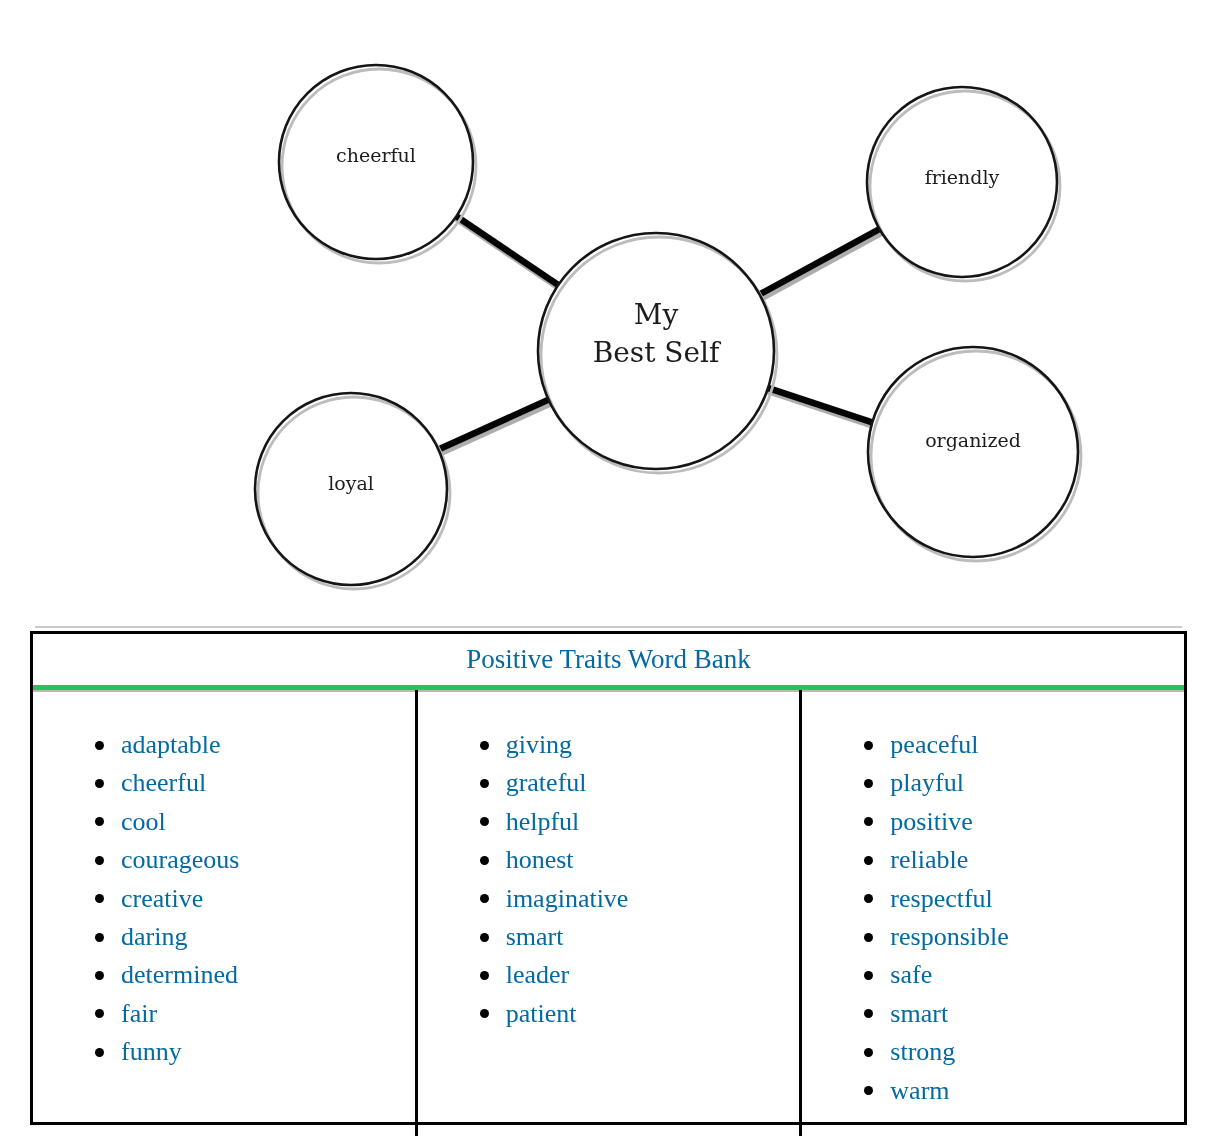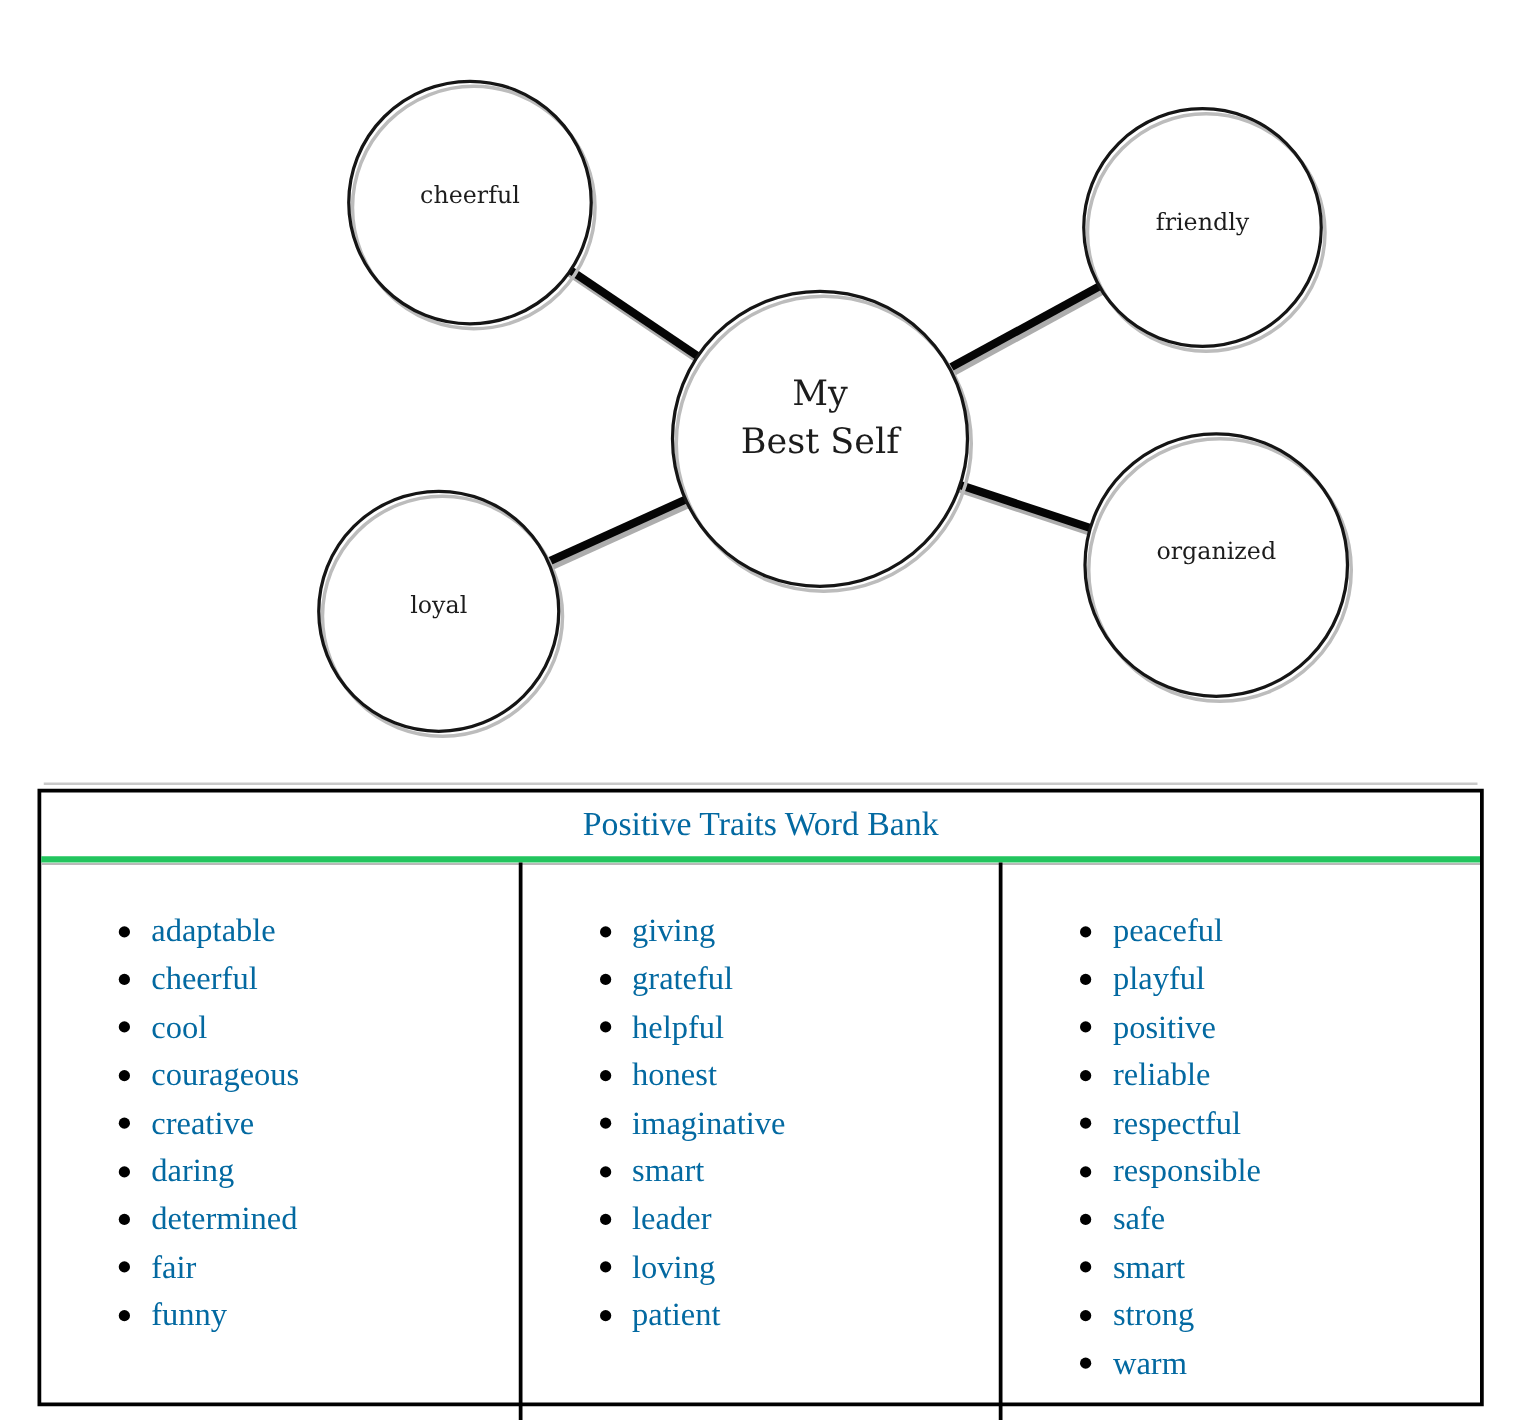--- a/index.html
+++ b/index.html
@@ -243,24 +243,20 @@
           <li class="wb-item">
             <span class="bullet"></span>
             <span class="wb-word">smart</span>
           </li>
 
           <li class="wb-item">
             <span class="bullet"></span>
             <span class="wb-word">leader</span>
           </li>
 
-          <li class="wb-item">
-            <span class="bullet"></span>
-            <span class="wb-word">loving</span>
-          </li>
 
 
           <li class="wb-item">
             <span class="bullet"></span>
             <span class="wb-word">patient</span>
           </li>
         </ul>
 
       <ul class="wb-col">
 

